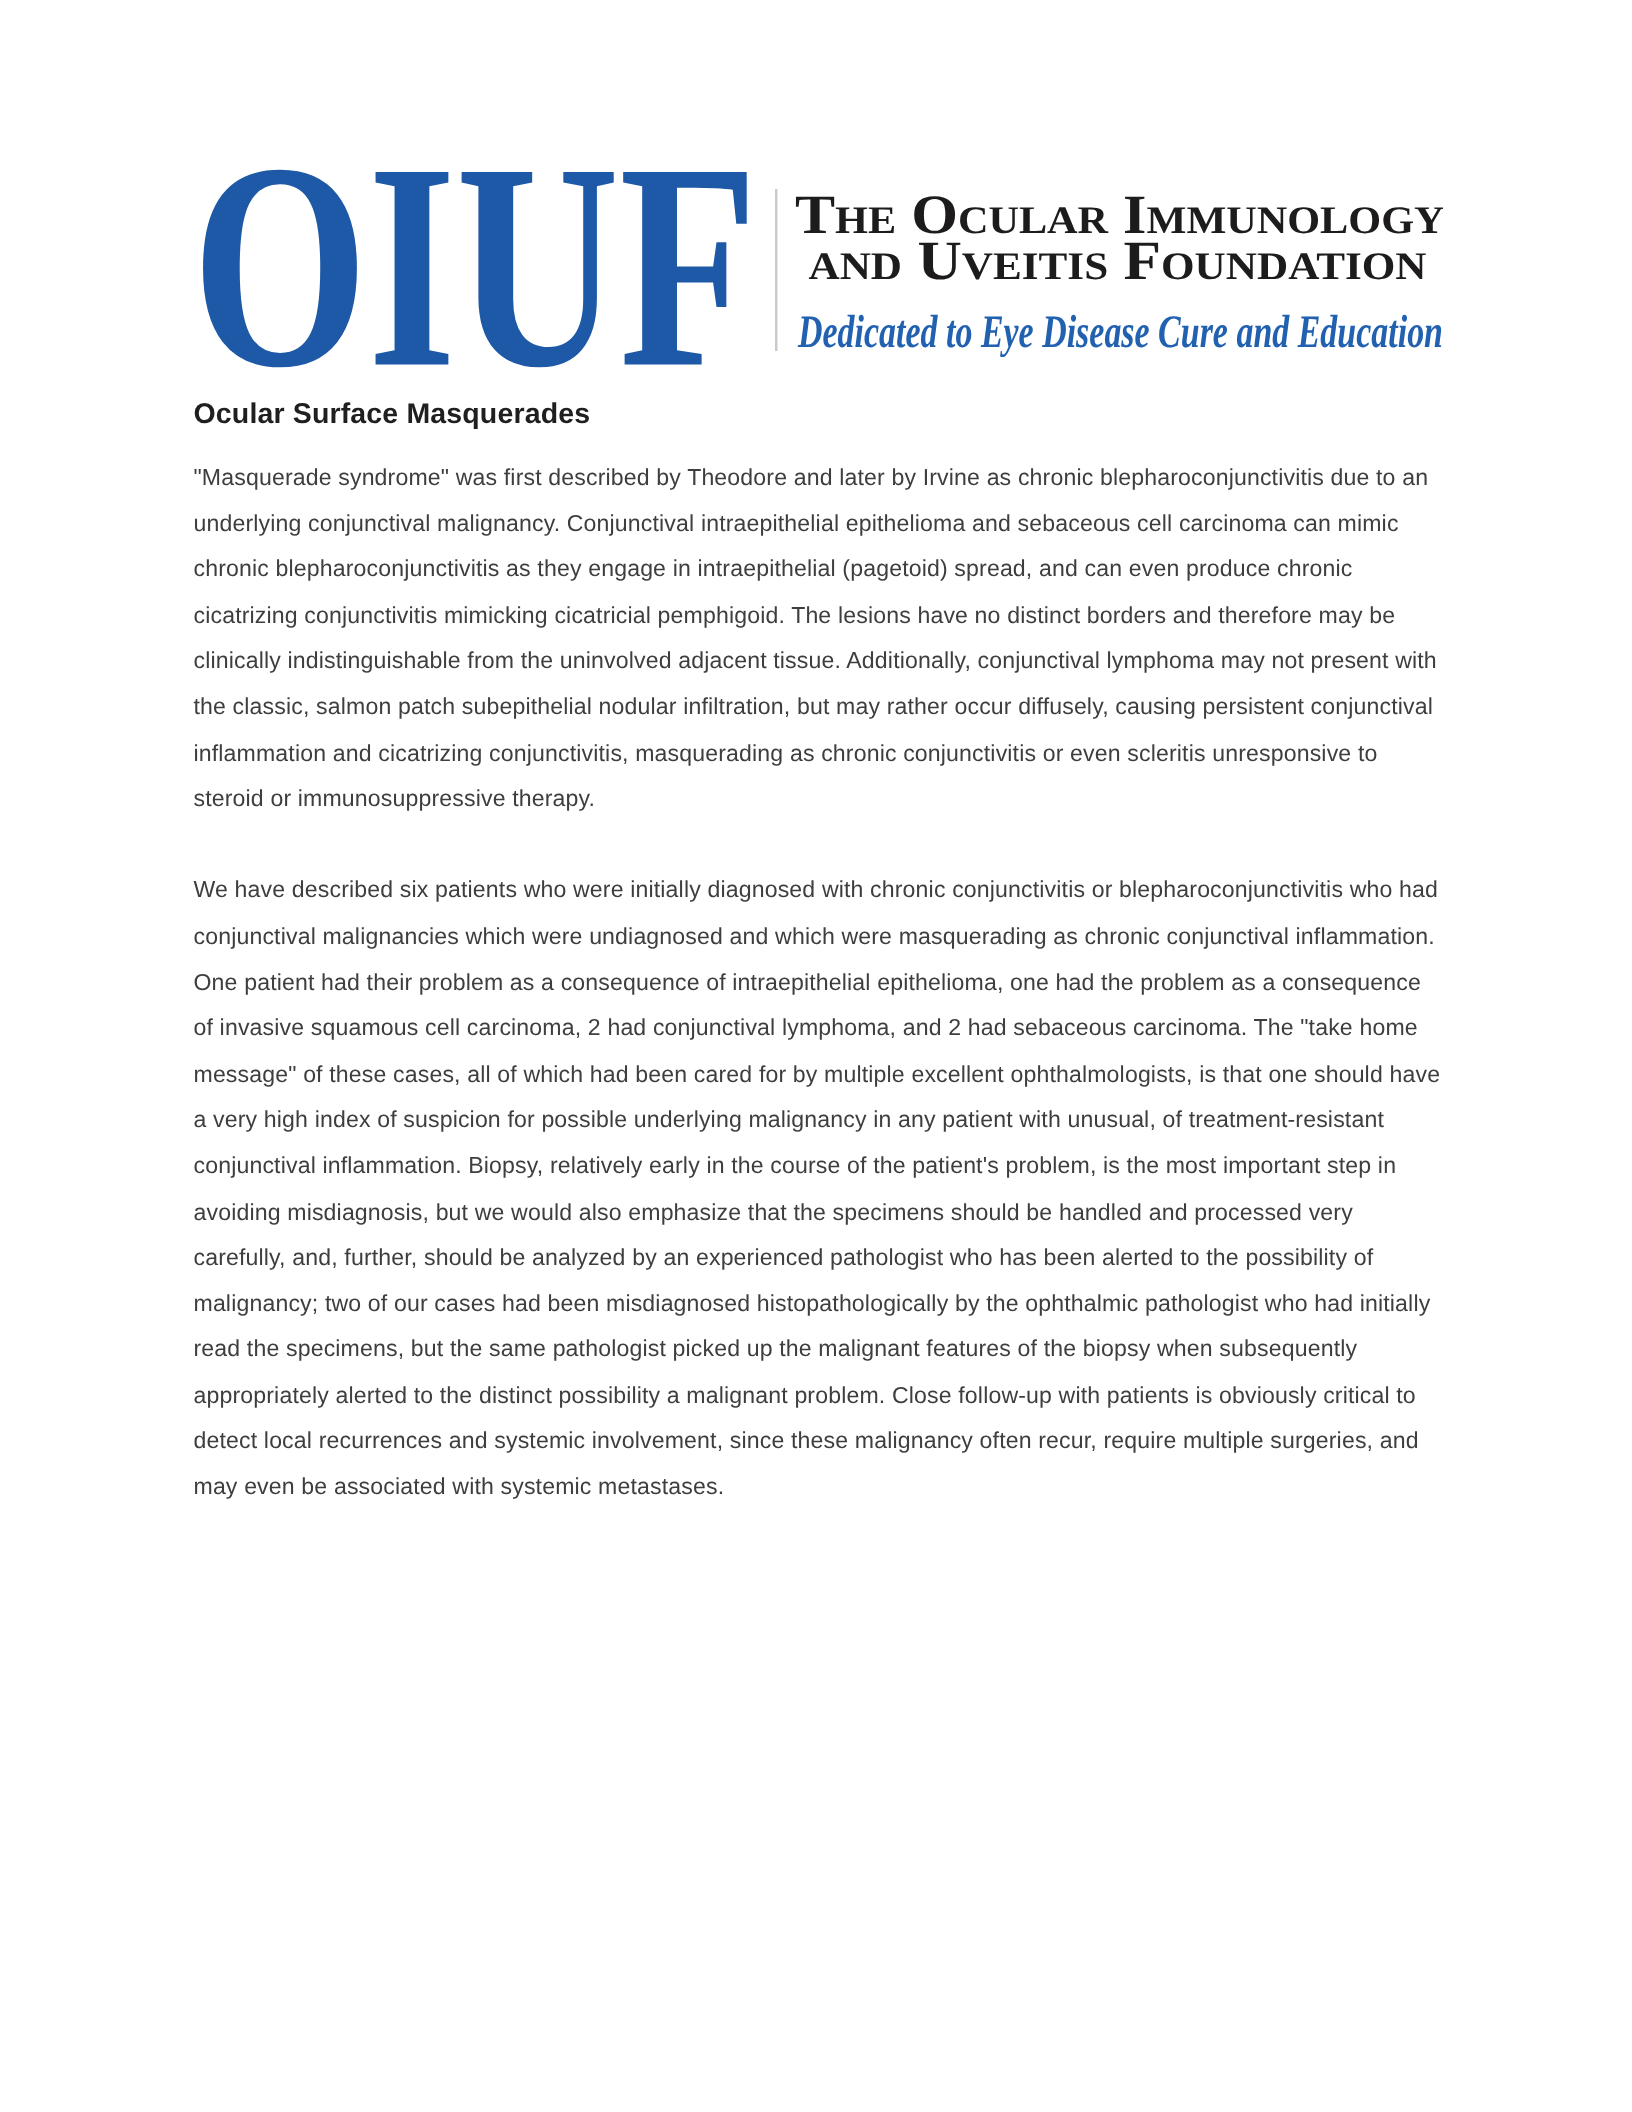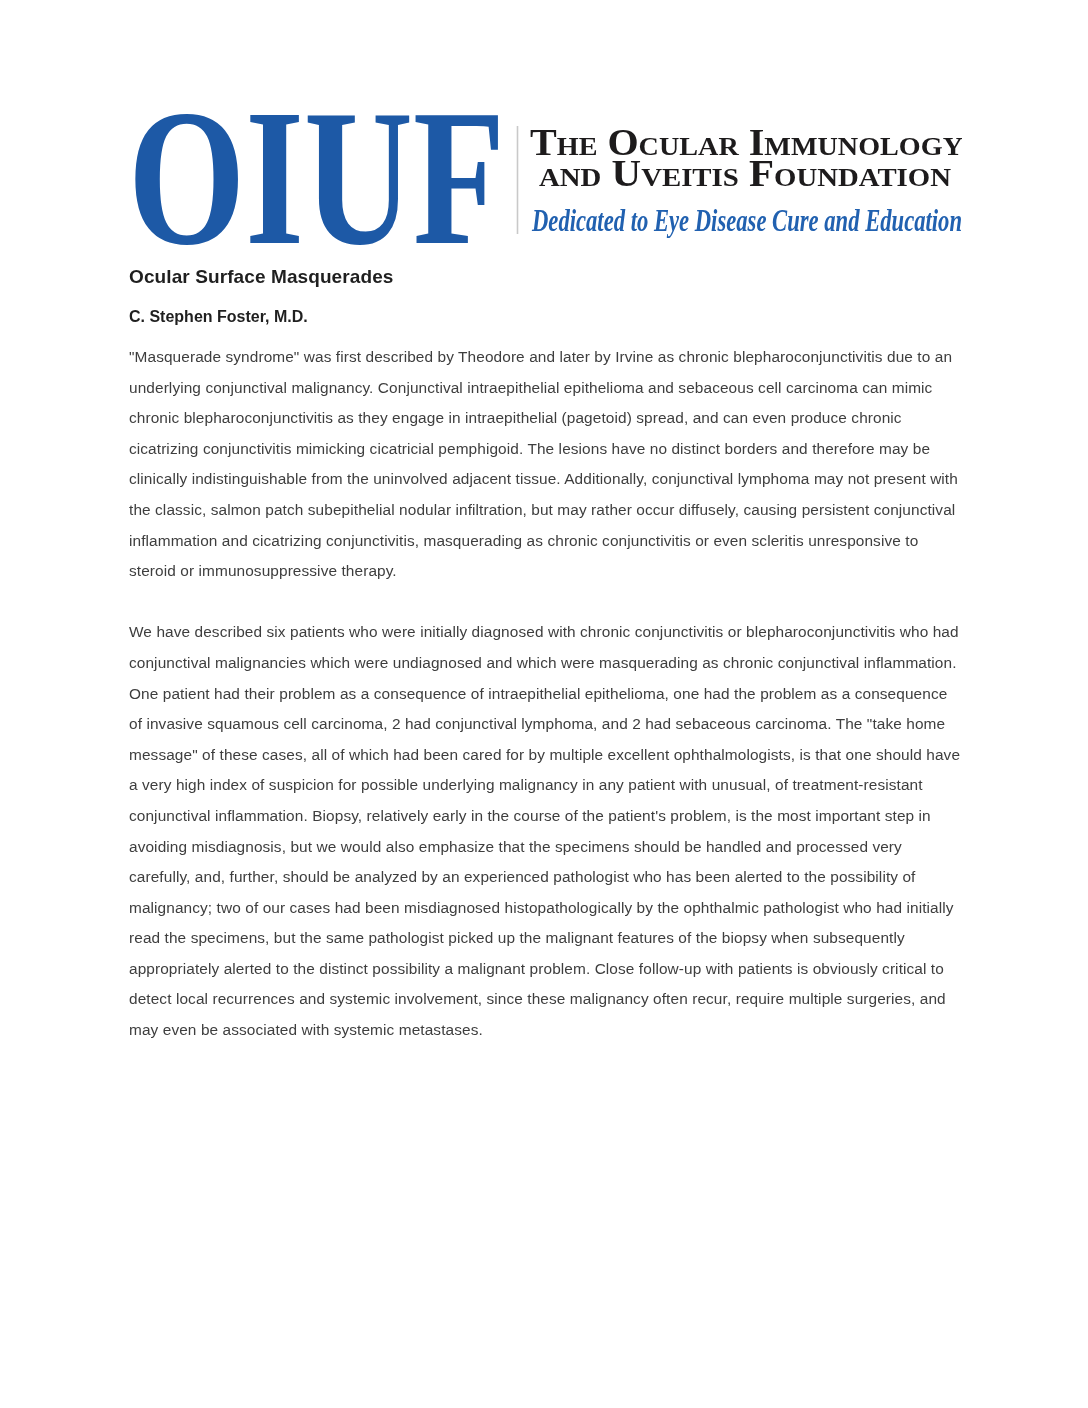--- a/index.html
+++ b/index.html
@@ -88,20 +88,19 @@
       <line class="logo-divider" x1="389.5" y1="22" x2="389.5" y2="130"></line>
       <text class="logo-name" x="402" y="51" font-size="37" textLength="433" lengthAdjust="spacingAndGlyphs">The Ocular Immunology</text>
       <text class="logo-name" x="411" y="82" font-size="37" textLength="412" lengthAdjust="spacingAndGlyphs">and Uveitis Foundation</text>
       <text class="logo-tagline" x="404" y="127" font-size="31" textLength="430" lengthAdjust="spacingAndGlyphs" fill="#2161b0">Dedicated to Eye Disease Cure and Education</text>
     </svg>
   </header>
 
   <main class="article">
     <h1 class="article-title">Ocular Surface Masquerades</h1>
 
-    <p class="article-author">C. Stephen Foster, M.D.</p>
 
     <p class="body-para">"Masquerade syndrome" was first described by Theodore and later by Irvine as chronic blepharoconjunctivitis due to an underlying conjunctival malignancy. Conjunctival intraepithelial epithelioma and sebaceous cell carcinoma can mimic chronic blepharoconjunctivitis as they engage in intraepithelial (pagetoid) spread, and can even produce chronic cicatrizing conjunctivitis mimicking cicatricial pemphigoid. The lesions have no distinct borders and therefore may be clinically indistinguishable from the uninvolved adjacent tissue. Additionally, conjunctival lymphoma may not present with the classic, salmon patch subepithelial nodular infiltration, but may rather occur diffusely, causing persistent conjunctival inflammation and cicatrizing conjunctivitis, masquerading as chronic conjunctivitis or even scleritis unresponsive to steroid or immunosuppressive therapy.</p>
 
     <p class="body-para"><span>We have described six patients who were initially diagnosed with chronic conjunctivitis or blepharoconjunctivitis who had conjunctival malignancies which were undiagnosed and which were masquerading as chronic conjunctival inflammation. One patient had their problem as a consequence of intraepithelial epithelioma, one had the problem as a consequence of invasive squamous cell carcinoma, 2 had conjunctival lymphoma, and 2 had sebaceous carcinoma. The "take home message" of these cases, all of which had been cared for by multiple excellent ophthalmologists, is that one should have a very high index of suspicion for possible underlying malignancy in any patient with unusual, of treatment-resistant conjunctival inflammation. Biopsy, relatively early in the course of the patient's problem, is the most important step in avoiding misdiagnosis, but we would also emphasize that the specimens should be handled and processed very carefully, and, further, should be analyzed by an experienced pathologist who has been </span><strong>alerted to</strong><span> the possibility of malignancy; two of our cases had been misdiagnosed histopathologically by the ophthalmic pathologist who had initially read the specimens, but the same pathologist picked up the malignant features of the biopsy when subsequently appropriately alerted to the distinct possibility a malignant problem. Close follow-up with patients is obviously critical to detect local recurrences and systemic involvement, since these malignancy often recur, require multiple surgeries, and may even be associated with systemic metastases.</span></p>
   </main>
 
 </div>
 
 </body></html>

